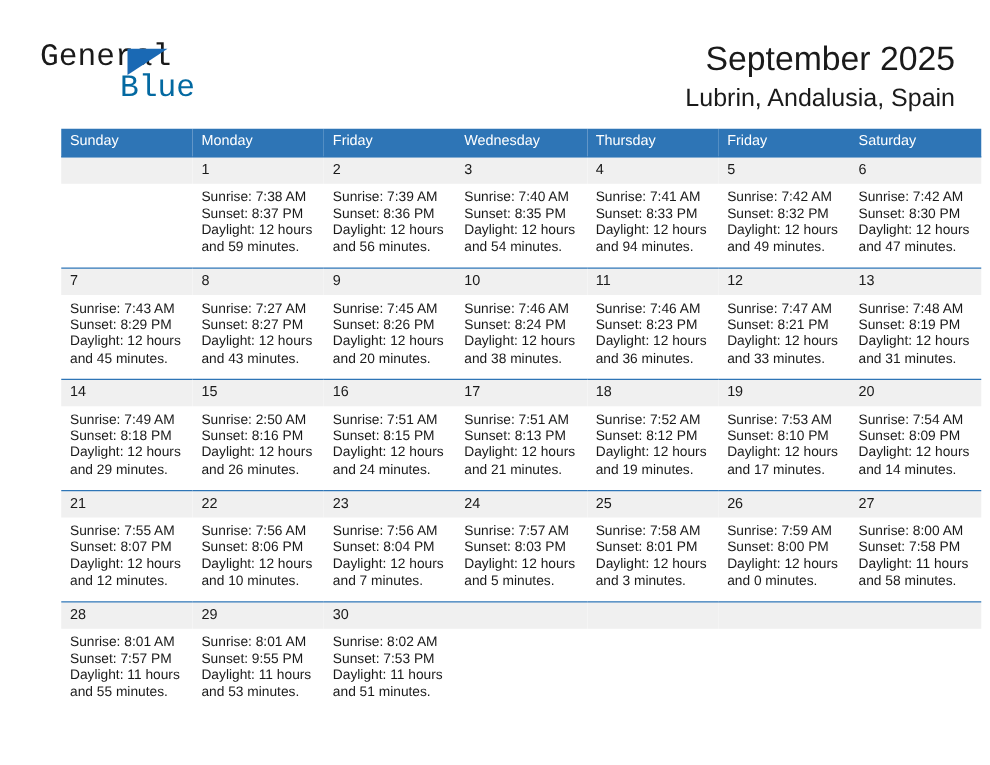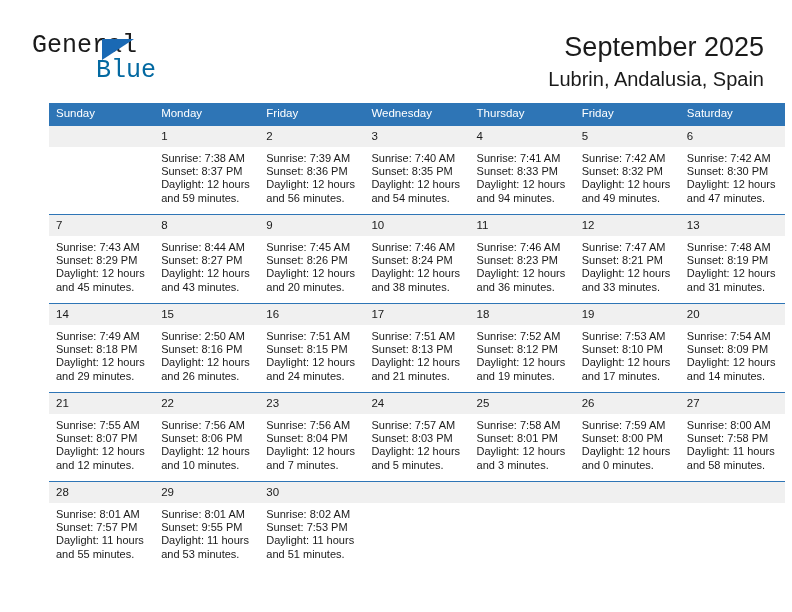--- a/index.html
+++ b/index.html
@@ -251,21 +251,21 @@
               <div class="info">
                 <div>Sunrise: 7:43 AM</div>
                 <div>Sunset: 8:29 PM</div>
                 <div>Daylight: 12 hours</div>
                 <div>and 45 minutes.</div>
               </div>
             </td>
             <td class="cell">
               <div class="daynum">8</div>
               <div class="info">
-                <div>Sunrise: 8:44 AM</div>
+                <div>Sunrise: 7:27 AM</div>
                 <div>Sunset: 8:27 PM</div>
                 <div>Daylight: 12 hours</div>
                 <div>and 43 minutes.</div>
               </div>
             </td>
             <td class="cell">
               <div class="daynum">9</div>
               <div class="info">
                 <div>Sunrise: 7:45 AM</div>
                 <div>Sunset: 8:26 PM</div>

